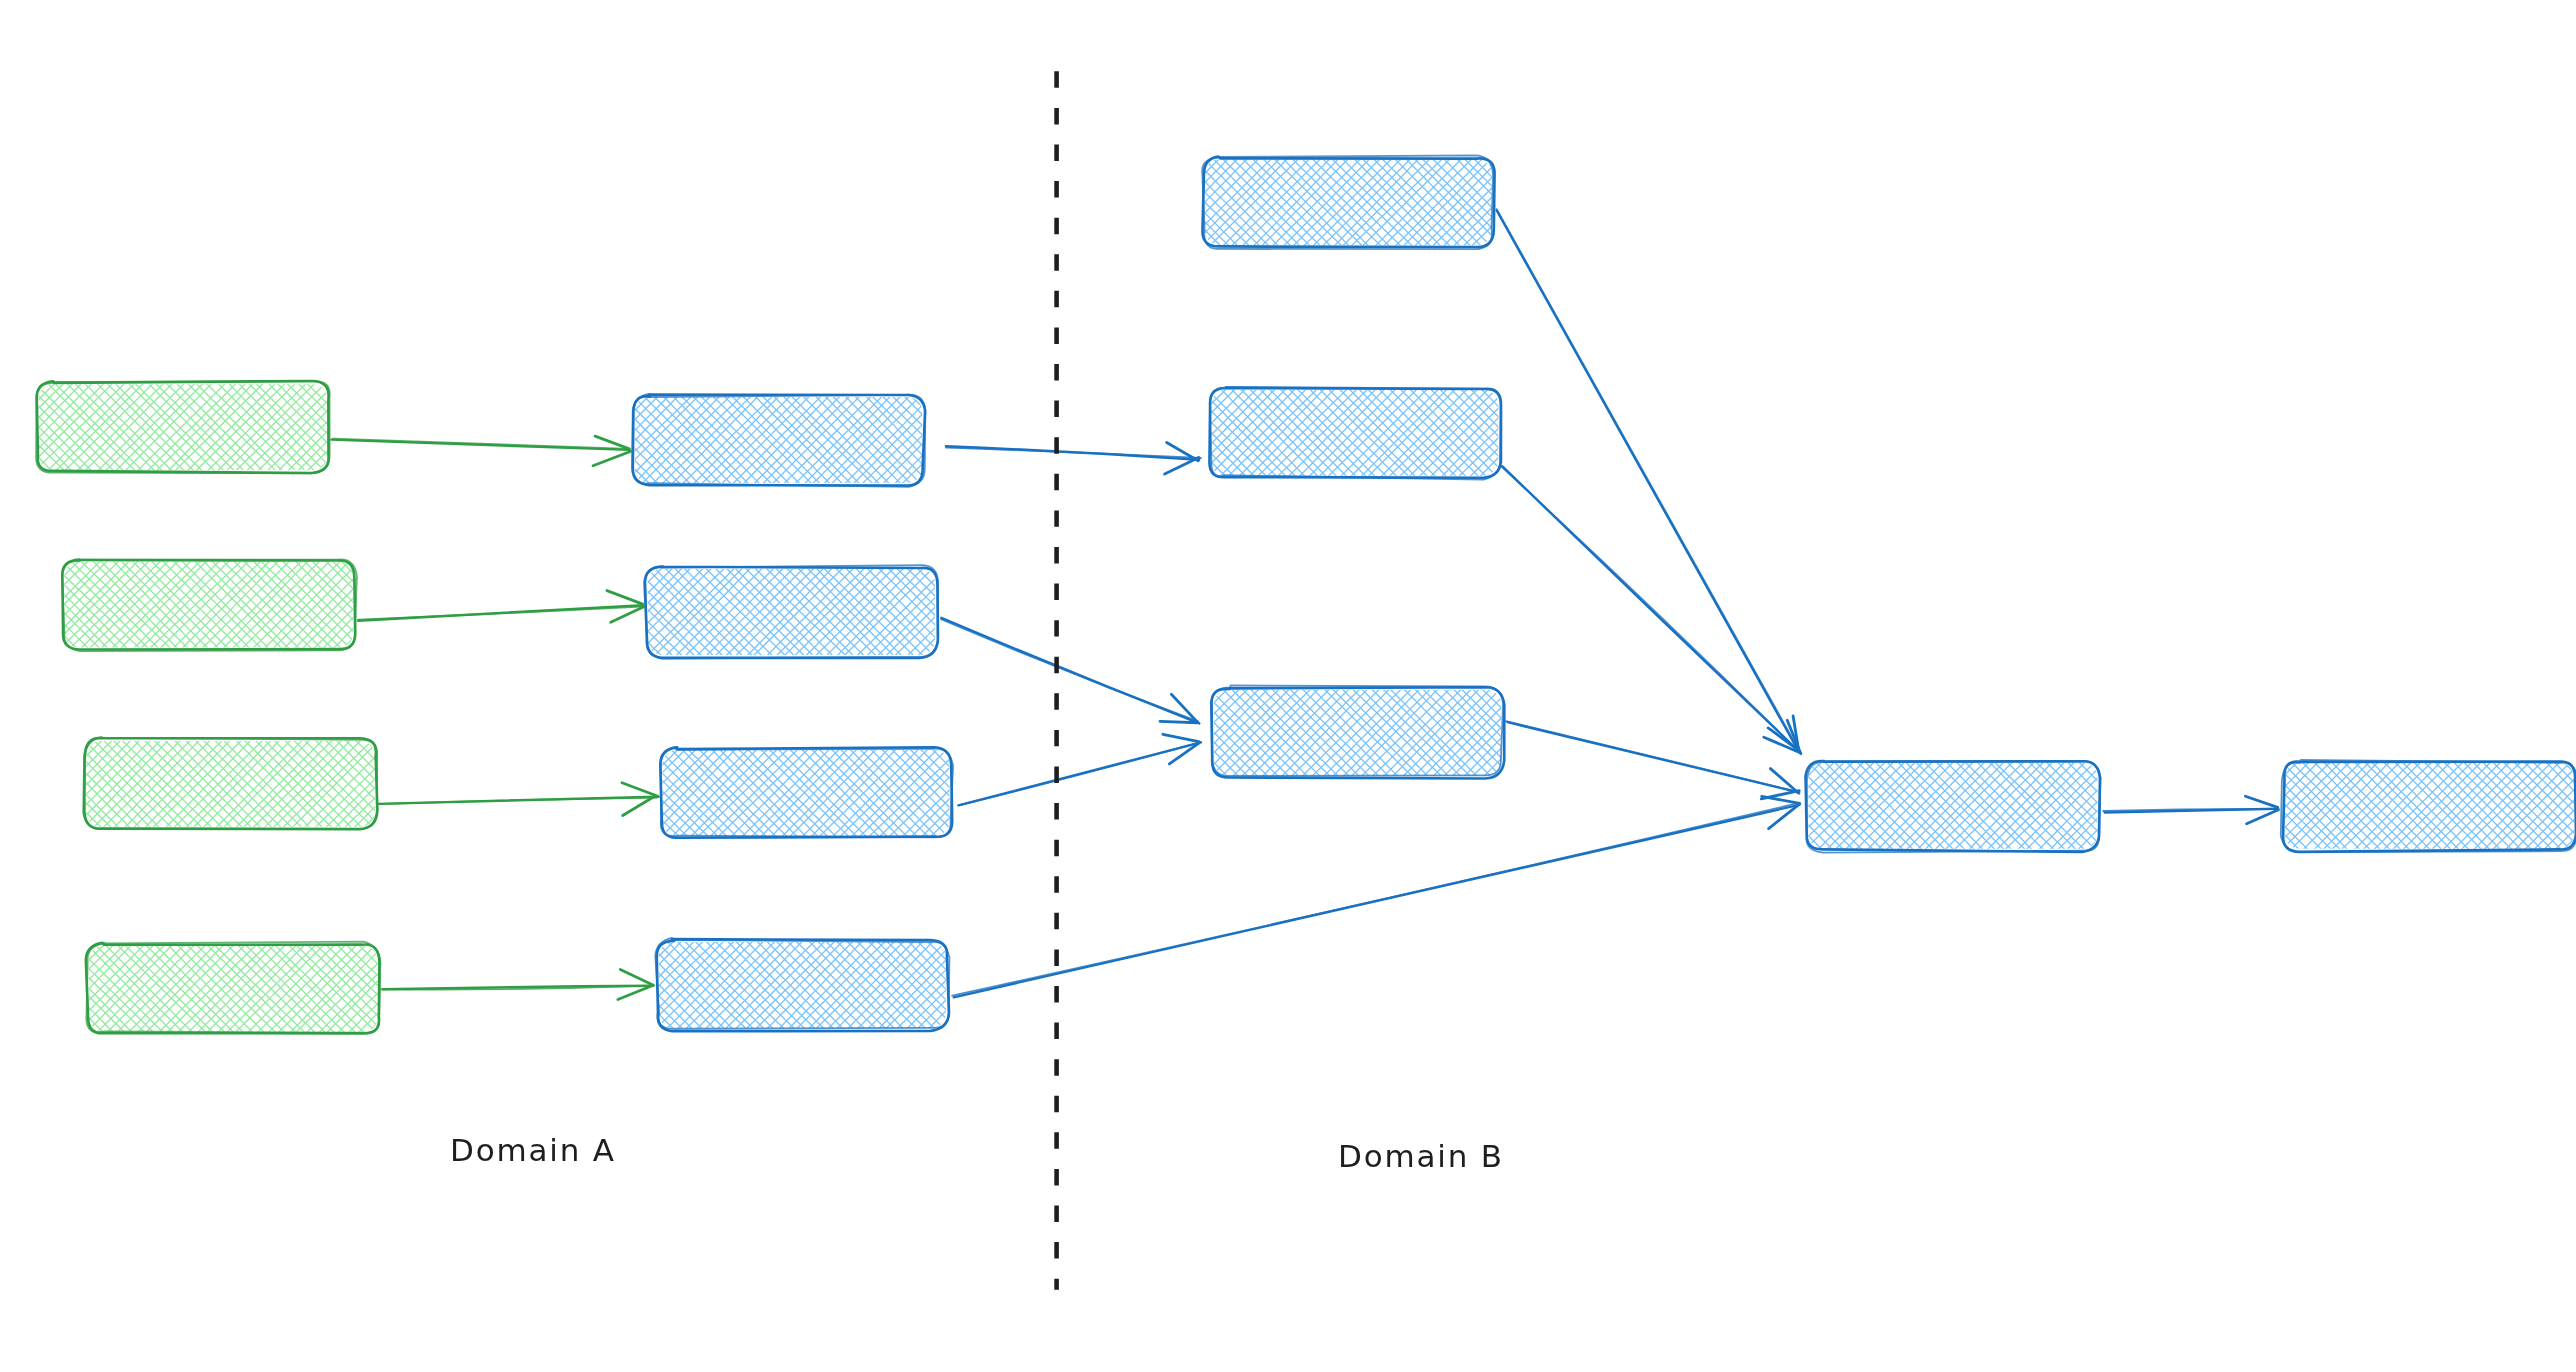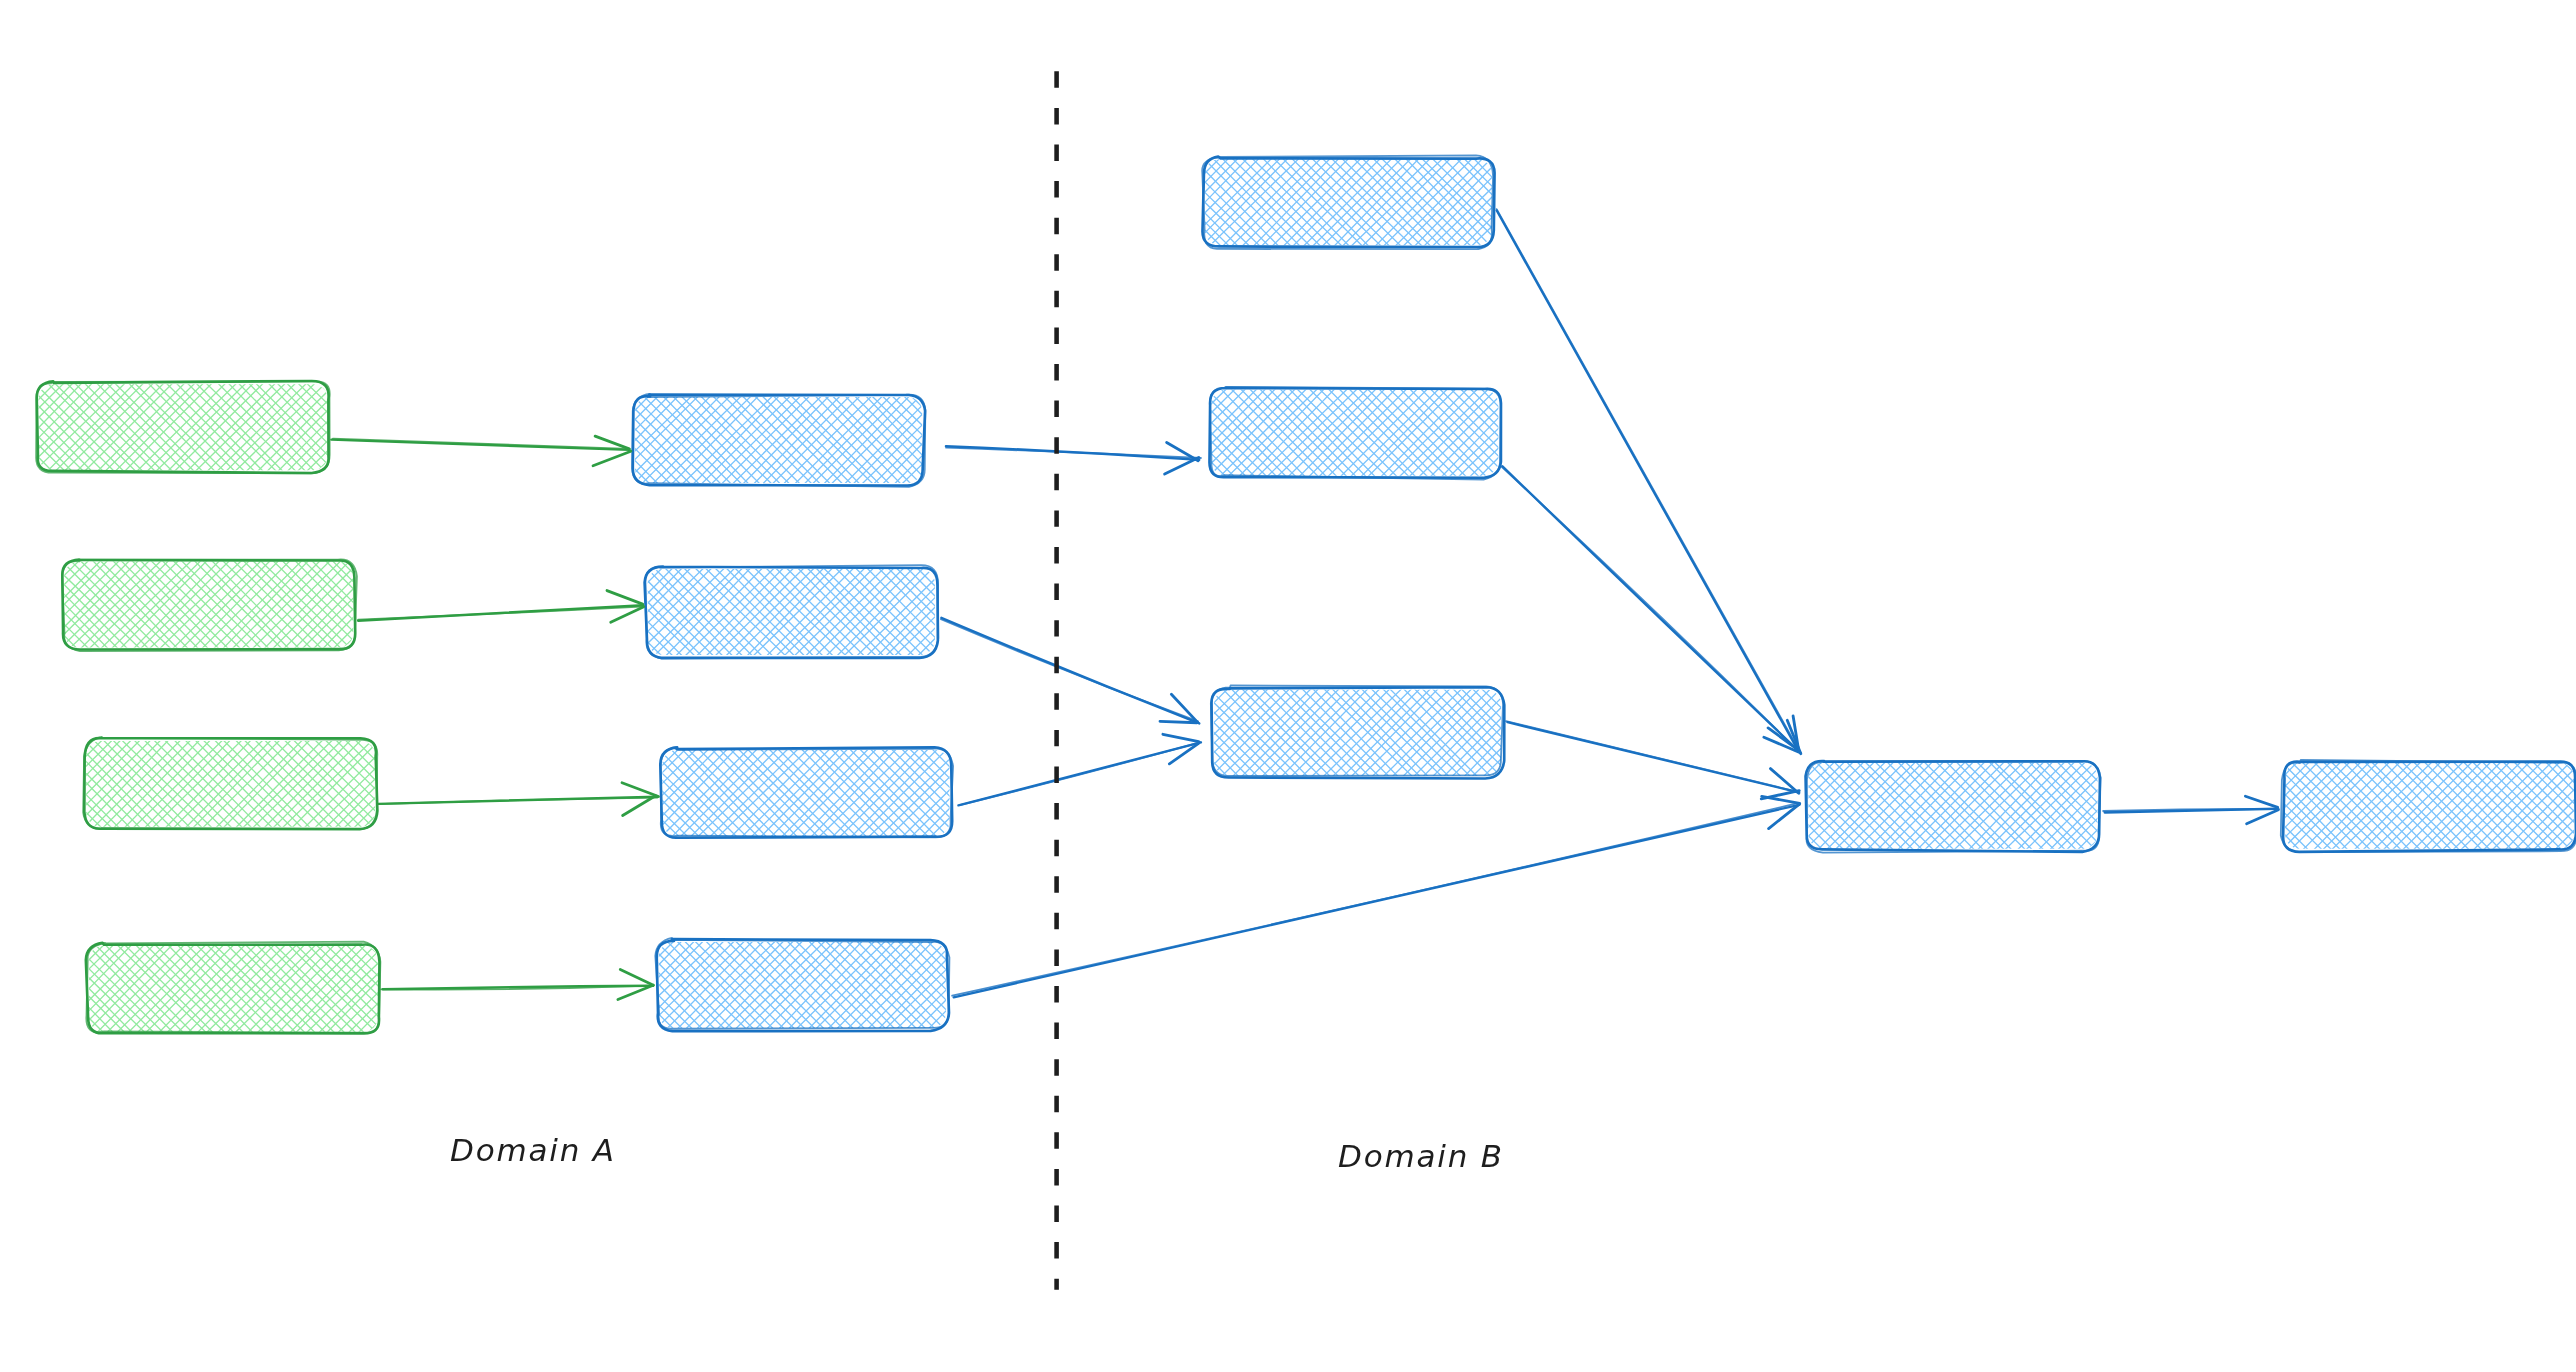--- a/index.html
+++ b/index.html
@@ -2,21 +2,21 @@
 <html style="font-size:14.6px"><head>
 <meta charset="utf-8">
 <style>
   html,body{margin:0;padding:0;background:#ffffff;}
   body{width:2576px;height:1372px;overflow:hidden;
        font-family:"DejaVu Sans", sans-serif;}
   #stage{position:relative;width:2576px;height:1372px;background:#fff;}
   #stage svg{position:absolute;left:0;top:0;width:2576px;height:1372px;}
   .dlabel{position:absolute;color:#1e1e1e;font-size:31px;letter-spacing:1.8px;
           font-family:"DejaVu Sans", sans-serif;white-space:nowrap;
-          transform:translateX(-50%);font-style:italic;font-weight:400;}
+          transform:translateX(-50%);font-weight:400;}
 </style>
 </head>
 <body>
 
 <div id="stage">
   <svg id="art" viewBox="0 0 2816 1500" xmlns="http://www.w3.org/2000/svg">
       <g></g>
       <defs>
         <clipPath id="clip0">
           <rect x="42" y="420" width="316" height="94" rx="16"></rect>

